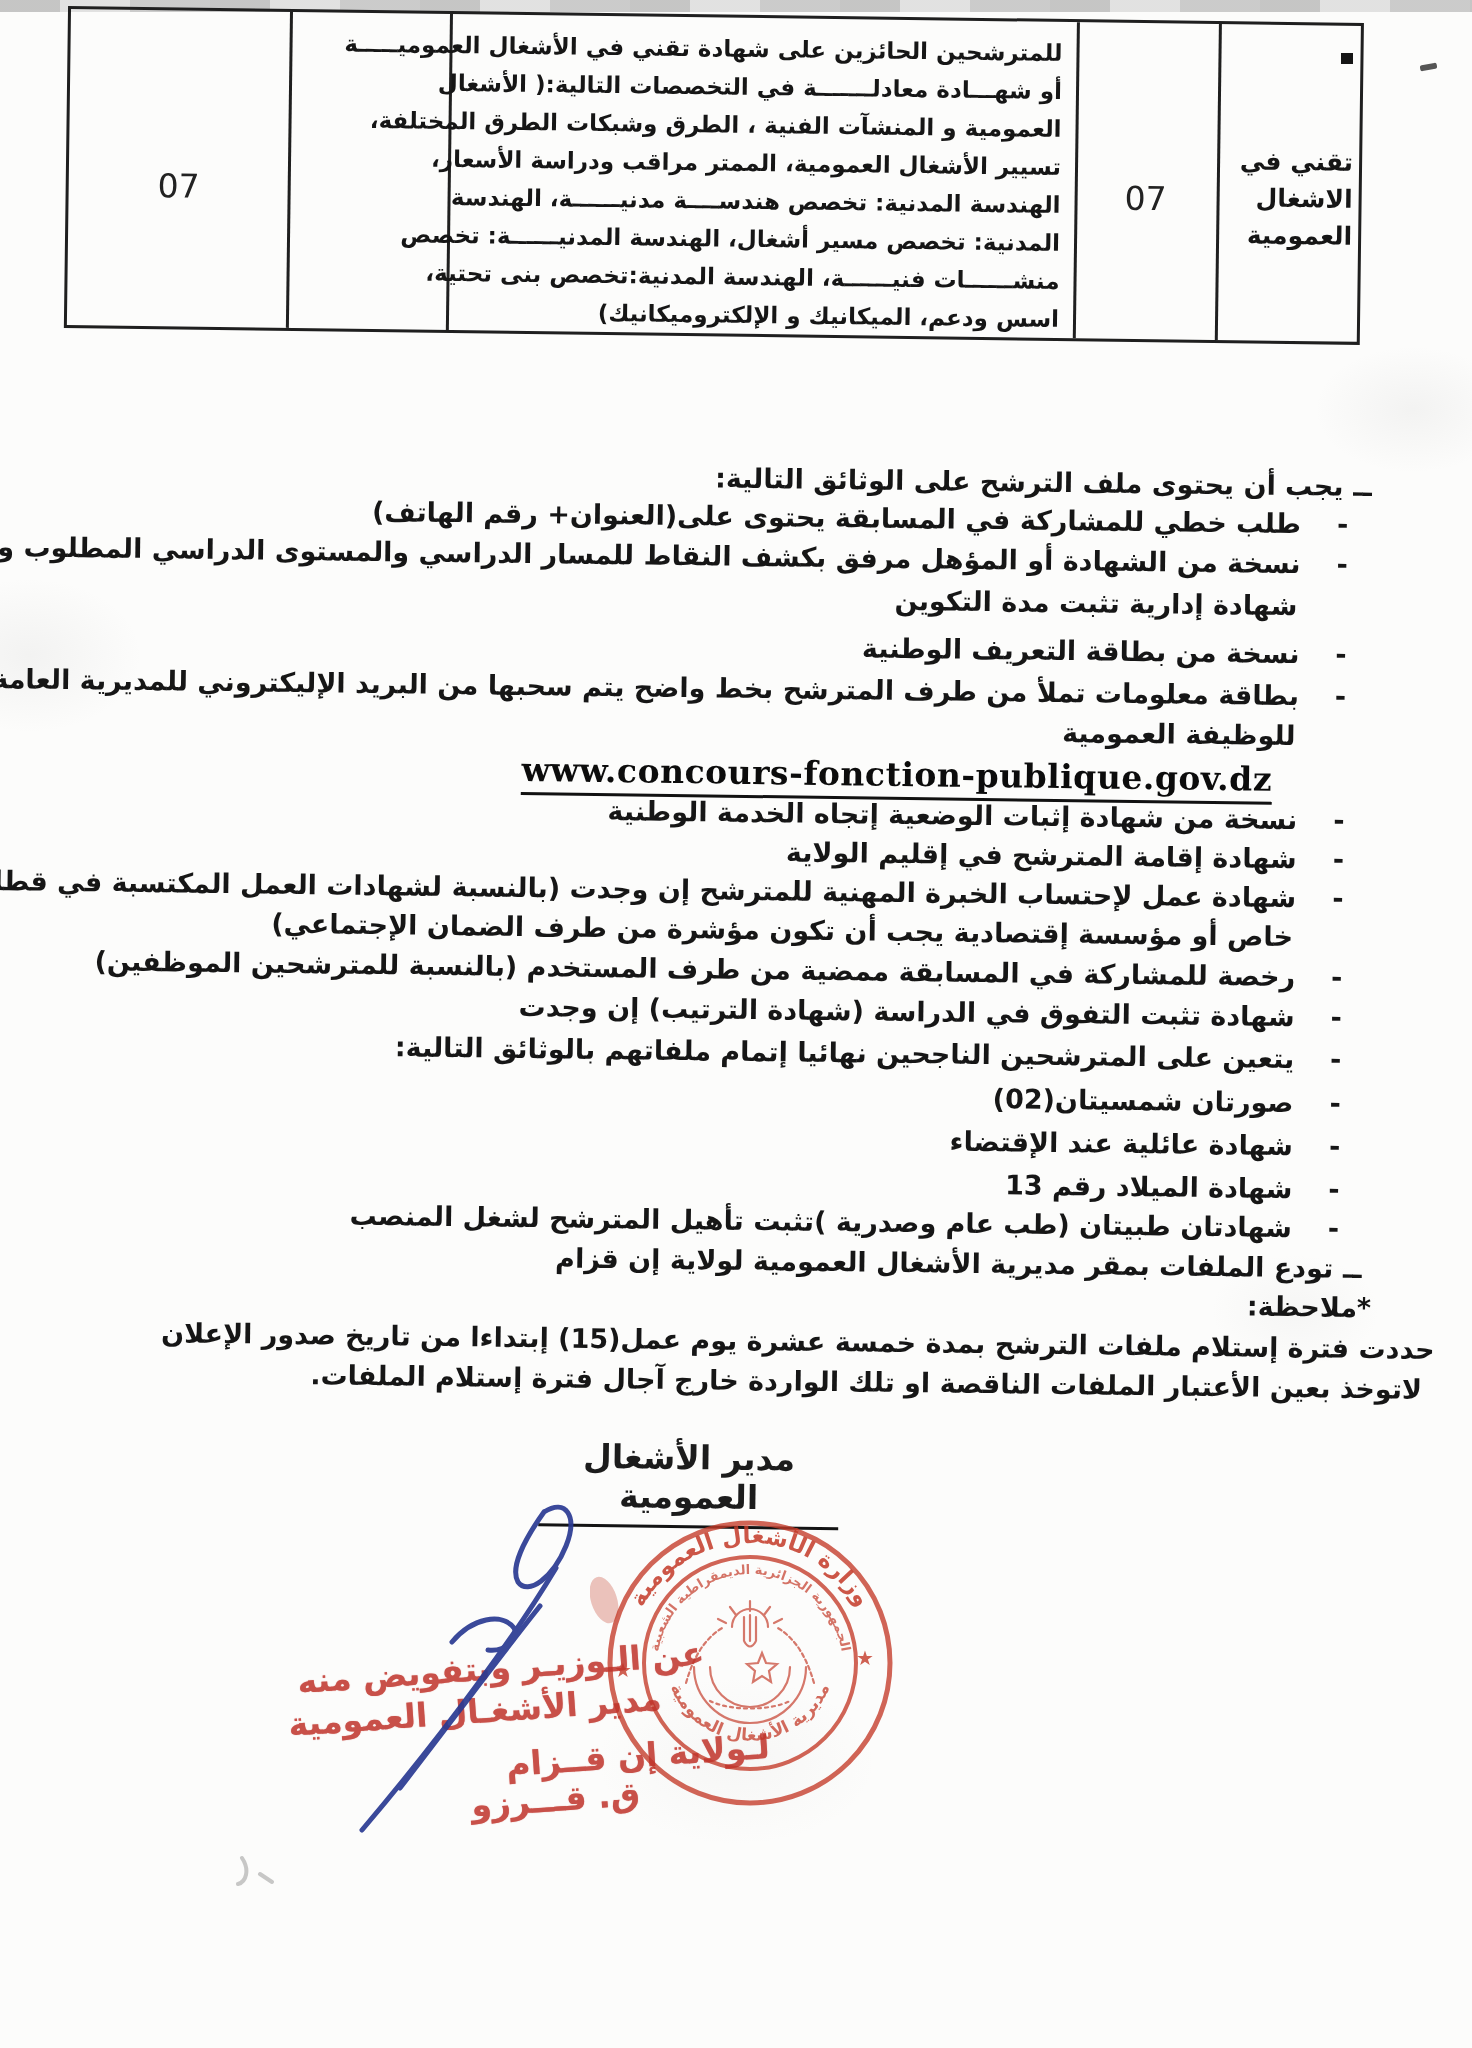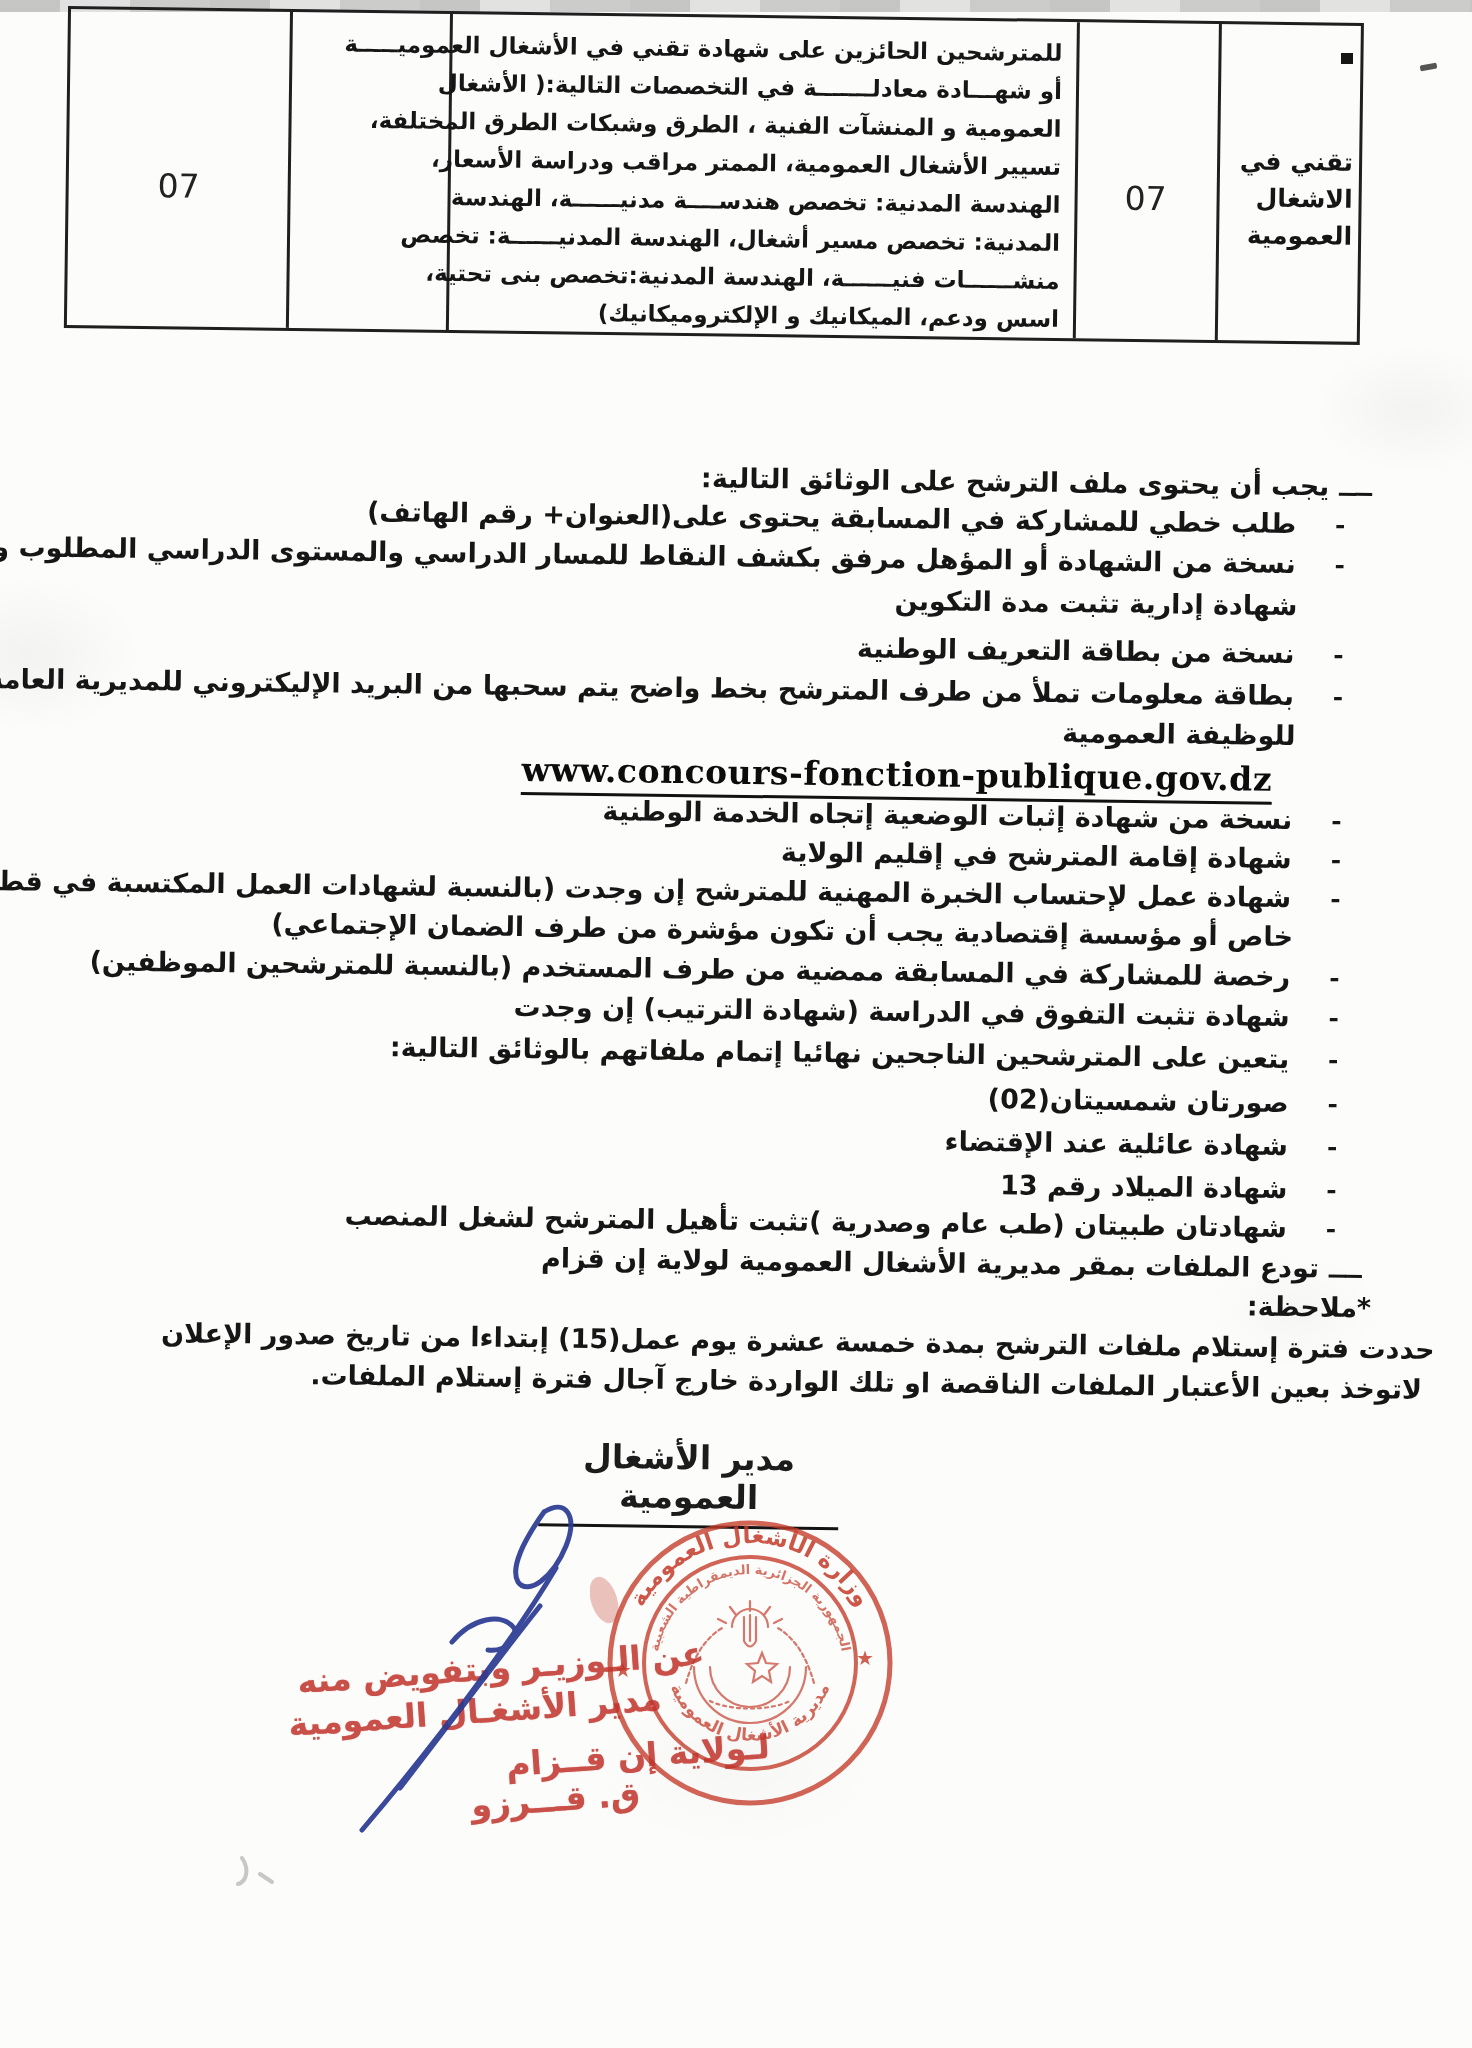--- a/index.html
+++ b/index.html
@@ -29,21 +29,21 @@
   
   #tbl{position:absolute;left:58px;top:14px;width:1296px;height:322px;border:3px solid #1f1f1f;box-sizing:border-box;}
   .vline{position:absolute;top:0;width:3px;height:100%;background:#1f1f1f;}
   .cellnum{position:absolute;width:70px;text-align:center;font:400 33px "DejaVu Sans",sans-serif;color:#222;}
   #req-block{position:absolute;left:382px;top:12px;width:616px;direction:rtl;text-align:right;padding-right:6px;box-sizing:border-box;}
   .tline{font:700 23px "DejaVu Sans",sans-serif;line-height:38px;white-space:nowrap;color:#161616;}
   #pos-block{position:absolute;left:1156px;top:118px;width:128px;direction:rtl;text-align:right;
              font:700 25px "DejaVu Sans",sans-serif;line-height:37px;color:#161616;}
   
   .ln{position:absolute;direction:rtl;white-space:nowrap;font:700 27px "DejaVu Sans",sans-serif;color:#161616;}
-  .ln .dash{display:inline-block;font-family:Liberation Mono, monospace;}
+  .ln .dash{display:inline-block;}
   .ln.intro{right:104px;}
   .ln.intro .dash{margin-left:10px;}
   .ln.bullet{right:127px;}
   .ln.bullet .dash{margin-left:36px;font-weight:700;}
   .ln.cont{right:177px;}
   .ln.note1{right:94px;}
   .ln.note2{right:30px;}
   .ln.note3{right:42px;}
   #url-line{
     position:absolute;top:752px;right:200px;direction:ltr;

